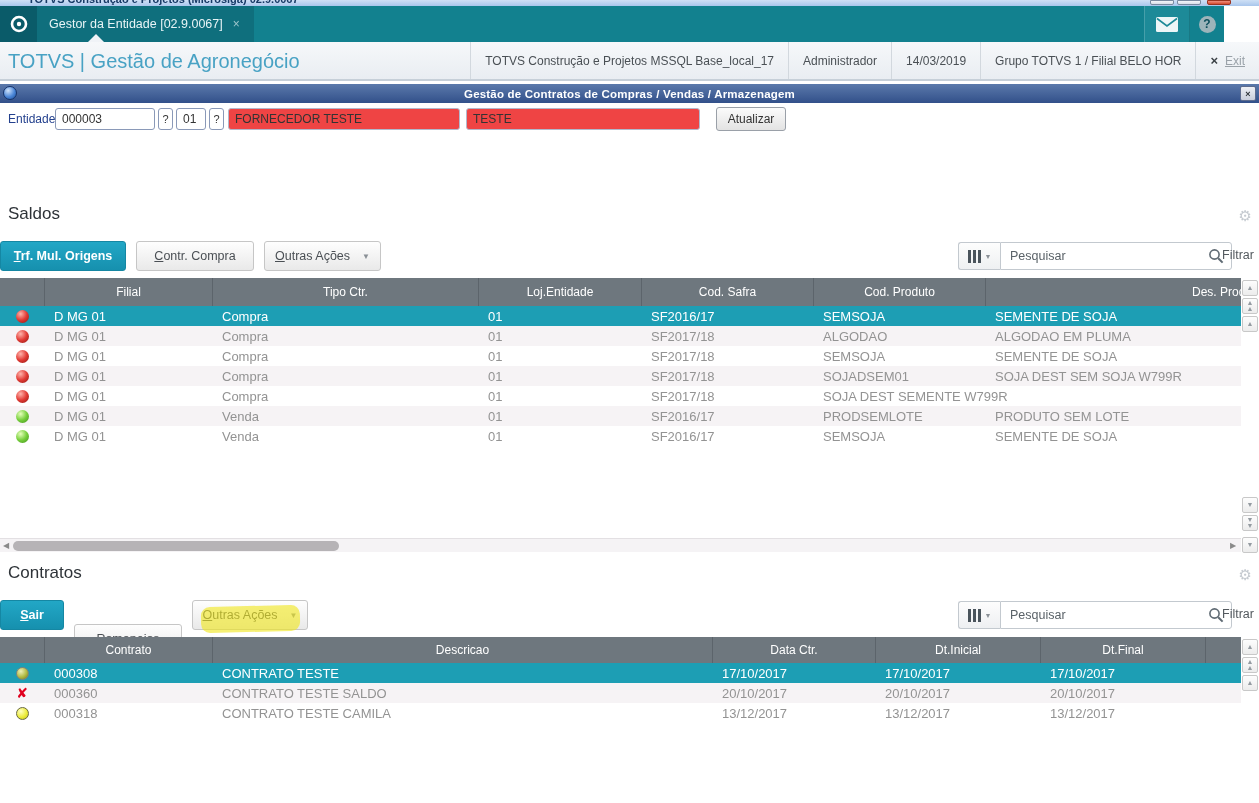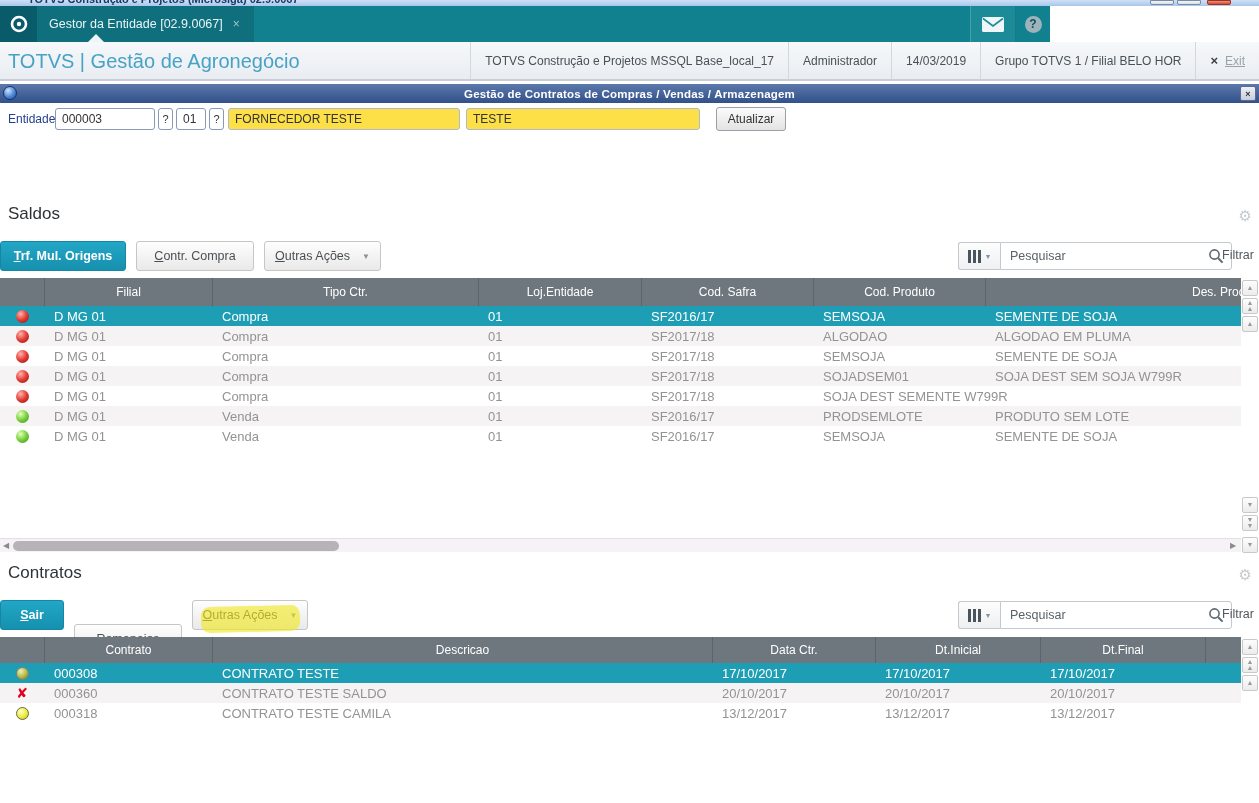--- a/index.html
+++ b/index.html
@@ -7,21 +7,21 @@
   body { font-family:"Liberation Sans","DejaVu Sans",sans-serif; }
   .screen { position:relative; width:1259px; height:803px; background:#fff; overflow:hidden; }
 
   
   .win-strip { position:absolute; left:0; top:0; width:1259px; height:6px; background:linear-gradient(#cfe0f5,#a9c6ec); overflow:hidden; }
   .win-strip .wtitle { position:absolute; left:28px; top:-7px; font-size:11px; font-weight:bold; color:#173a66; white-space:nowrap; }
   .win-btn { position:absolute; top:0; height:5px; width:24px; border:1px solid #7a8aa0; background:linear-gradient(#f4f6f9,#d8dee8); border-radius:0 0 2px 2px; }
   .win-btn.close { background:linear-gradient(#f0907e,#d6492f); border-color:#9c3420; }
 
   
-  .tabbar { position:absolute; left:0; top:6px; width:1050px; height:36px; background:#12818f;padding-left:40px; }
+  .tabbar { position:absolute; left:0; top:6px; width:1224px; height:36px; background:#12818f;padding-left:40px; }
   .logo-sq { position:absolute; left:0; top:0; width:37px; height:36px; background:#0a5b69; display:flex; align-items:center; justify-content:center; }
   .tab { position:absolute; left:37px; top:0; height:36px; padding:0 14px 0 12px; background:#0f6f7d; display:flex; align-items:center; gap:10px; }
   .tab .tlabel { color:#e8f4f6; font-size:12.5px; }
   .tab .tclose { color:#9fc6cc; font-size:12px; cursor:pointer; }
   .tab-notch { position:absolute; left:88px; bottom:0; width:0; height:0; border-left:8px solid transparent; border-right:8px solid transparent; border-bottom:8px solid #f0f3f7; }
   .tab-icons { position:absolute; right:0; top:0; height:36px; display:flex; align-items:center; }
   .mail-btn { width:46px; height:36px; display:flex; align-items:center; justify-content:center; background:#1d8a98; border-left:1px solid rgba(255,255,255,.18); border-right:1px solid rgba(0,0,0,.12); cursor:pointer; }
   .help-btn { width:34px; height:36px; display:flex; align-items:center; justify-content:center; cursor:pointer; }
   .help-disc { width:17px; height:17px; border-radius:50%; background:#9db4ba; color:#0d4f5c; font-size:12px; font-weight:bold; display:flex; align-items:center; justify-content:center; }
 
@@ -37,21 +37,21 @@
   
   .dialogbar { position:absolute; left:0; top:84px; width:1259px; height:19px; background:linear-gradient(#5b79ab,#32508a); display:flex; align-items:center; }
   .dlg-icon { position:absolute; left:3px; top:2px; width:14px; height:14px; border-radius:50%; background:radial-gradient(circle at 35% 30%, #cfe2fa, #4a86d8 55%, #1c4d96); border:1px solid #15336b; }
   .dlg-title { width:100%; text-align:center; color:#fff; font-weight:bold; font-size:11.5px; letter-spacing:.2px; }
   .dlg-close { position:absolute; right:3px; top:2px; width:16px; height:15px; background:linear-gradient(#eef0f5,#c9cedb); border:1px solid #5d6c8e; border-radius:2px; color:#2e3338; font-size:9px; font-weight:bold; display:flex; align-items:center; justify-content:center; cursor:pointer; }
 
   
   .entityrow { position:absolute; left:0; top:103px; width:1045px; height:32px; background:#fff; }
   .ent-label { position:absolute; left:8px; top:9px; font-size:12px; color:#24418e; }
   .tin { position:absolute; top:5px; height:22px; border:1px solid #8a99b8; border-radius:3px; background:#fff; font-size:12px; color:#333; padding:0 6px; font-family:inherit; }
-  .tin.ro { background:#fde047; border-color:#b2b8cc; }
+  .tin.ro { background:#ef4444; border-color:#b2b8cc; }
   .qbtn { position:absolute; top:5px; width:15px; height:22px; border:1px solid #8a99b8; border-radius:3px; background:#fff; font-size:11px; color:#333; display:flex; align-items:center; justify-content:center; cursor:pointer; }
   .btn-atualizar { position:absolute; left:716px; top:4px; width:70px; height:24px; background:linear-gradient(#fbfbfb,#e3e3e3); border:1px solid #9aa0a8; border-radius:3px; font-size:12px; color:#333; display:flex; align-items:center; justify-content:center; cursor:pointer; }
 
   
   .sect-title { position:absolute; left:8px; font-size:17px; color:#2e3338; }
   .gear { position:absolute; right:7px; font-size:15px; color:#c5cad0; cursor:pointer; line-height:1; }
 
   .toolbar { position:absolute; left:0; width:1259px; height:30px; }
   .btn { height:30px; display:inline-flex; align-items:center; justify-content:center; border-radius:3px; font-size:12.5px; cursor:pointer; position:absolute; top:0; }
   .btn .blabel { display:inline-block; }

